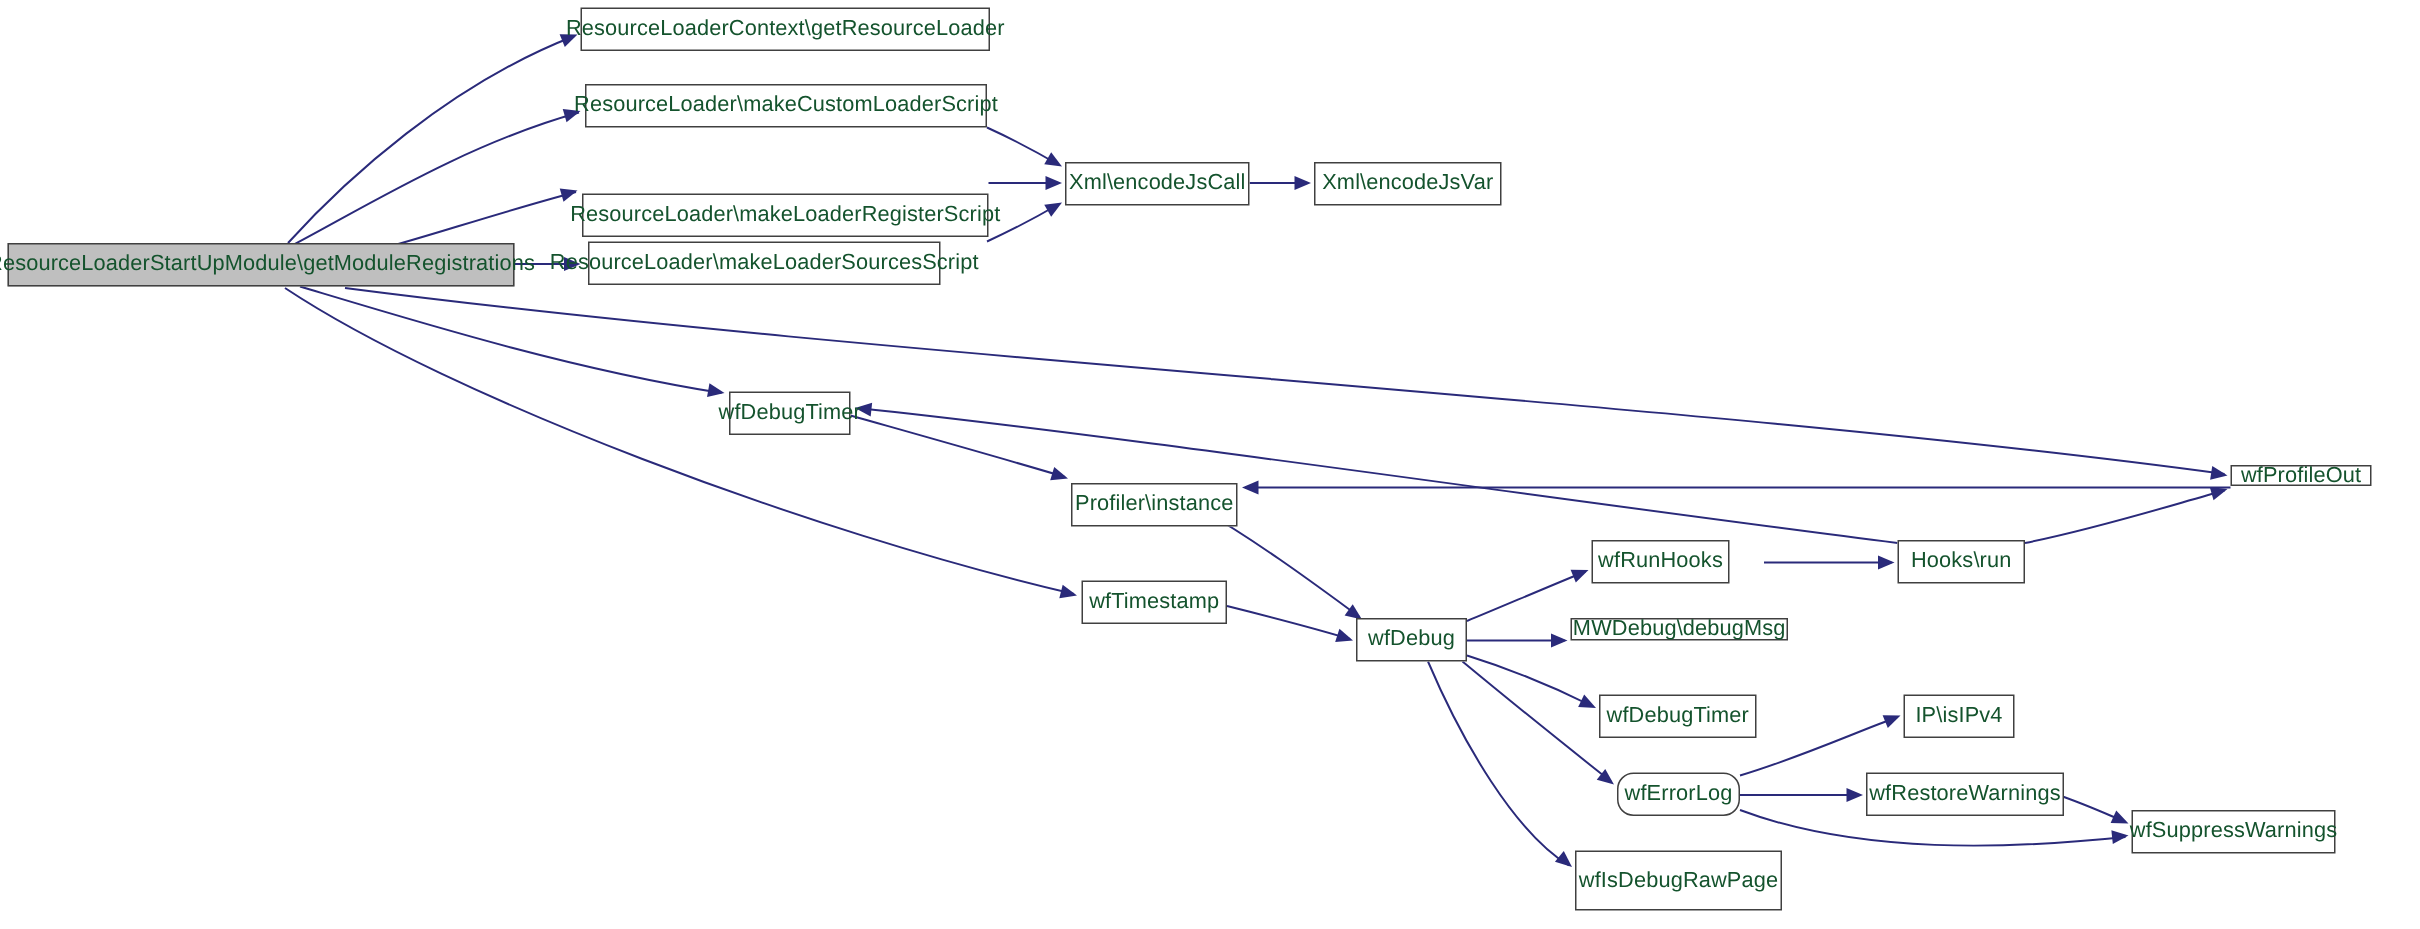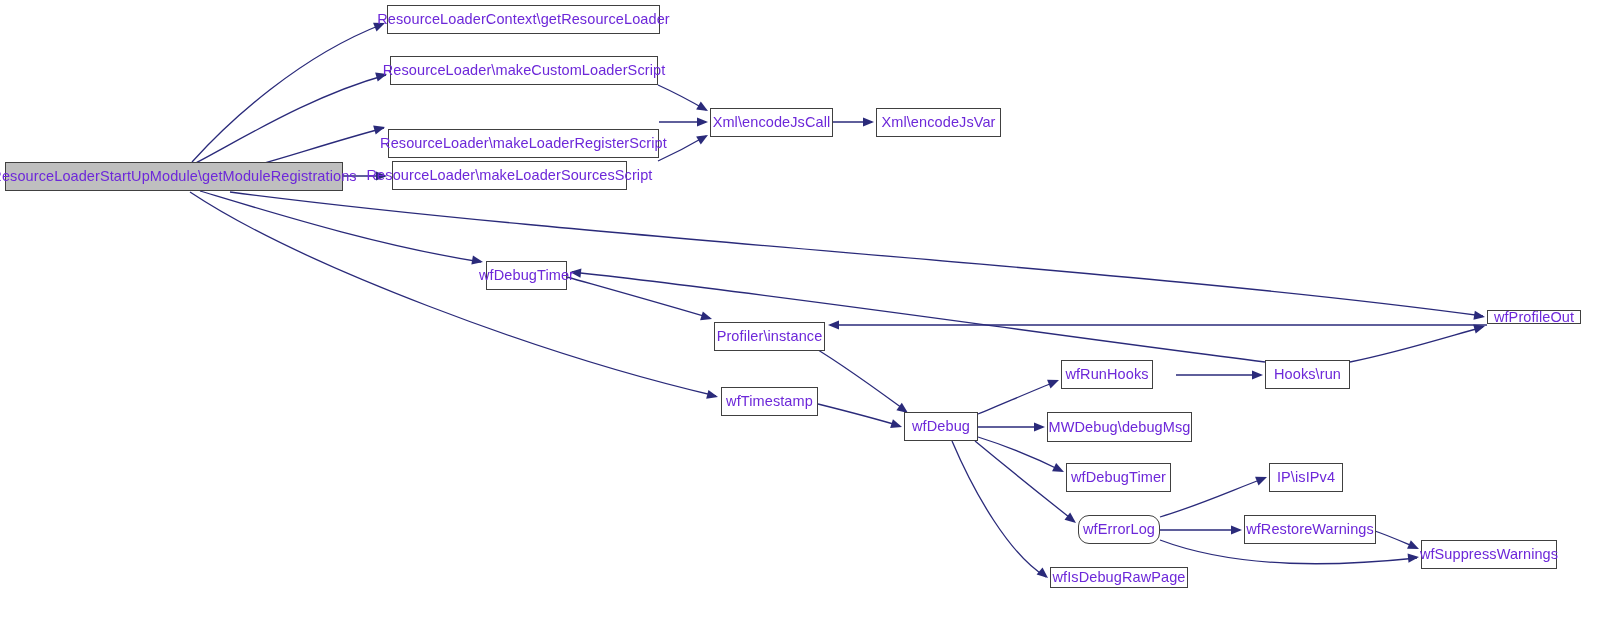--- a/index.html
+++ b/index.html
@@ -26,21 +26,21 @@
   }
   .node {
     position: absolute;
     box-sizing: border-box;
     background: #ffffff;
     border: 1px solid #404040;
     display: flex;
     align-items: center;
     justify-content: center;
     font-size: 14.5px;
-    color: #6d28d9;
+    color: #14532d;
     white-space: nowrap;
     letter-spacing: 0.1px;
     line-height: 1;
     z-index: 5;
   }
   .node.highlight {
     background: #bfbfbf;
     border: 1px solid #404040;
   }
   .node-label {
@@ -198,35 +198,35 @@
       </div>
       <div class="node" style="left: 1265px; top: 360px; width: 85px; height: 29px;">
         <span class="node-label">Hooks\run</span>
       </div>
       <div class="node" style="left: 721px; top: 387px; width: 97px; height: 29px;">
         <span class="node-label">wfTimestamp</span>
       </div>
       <div class="node" style="left: 904px; top: 412px; width: 74px; height: 29px;">
         <span class="node-label">wfDebug</span>
       </div>
-      <div class="node" style="left: 1047px; top: 412px; width: 145px; height: 30px;">
+      <div class="node" style="left: 1047px; top: 412px; width: 145px; height: 15px;">
         <span class="node-label">MWDebug\debugMsg</span>
       </div>
       <div class="node" style="left: 1066px; top: 463px; width: 105px; height: 29px;">
         <span class="node-label">wfDebugTimer</span>
       </div>
       <div class="node" style="left: 1269px; top: 463px; width: 74px; height: 29px;">
         <span class="node-label">IP\isIPv4</span>
       </div>
       <div class="node" style="left: 1078px; top: 515px; width: 82px; height: 29px; border-radius: 11px;">
         <span class="node-label">wfErrorLog</span>
       </div>
       <div class="node" style="left: 1244px; top: 515px; width: 132px; height: 29px;">
         <span class="node-label">wfRestoreWarnings</span>
       </div>
       <div class="node" style="left: 1421px; top: 540px; width: 136px; height: 29px;">
         <span class="node-label">wfSuppressWarnings</span>
       </div>
-      <div class="node" style="left: 1050px; top: 567px; width: 138px; height: 21px;">
+      <div class="node" style="left: 1050px; top: 567px; width: 138px; height: 40px;">
         <span class="node-label">wfIsDebugRawPage</span>
       </div>
     </div>
 </div>
 
 </body></html>

